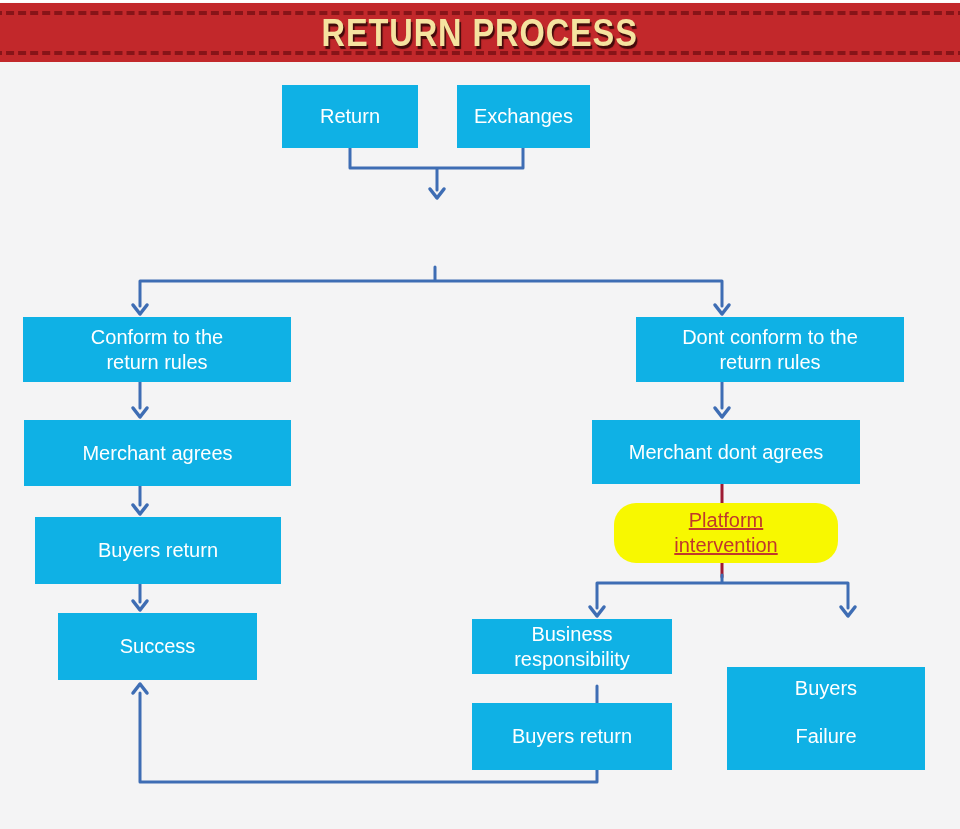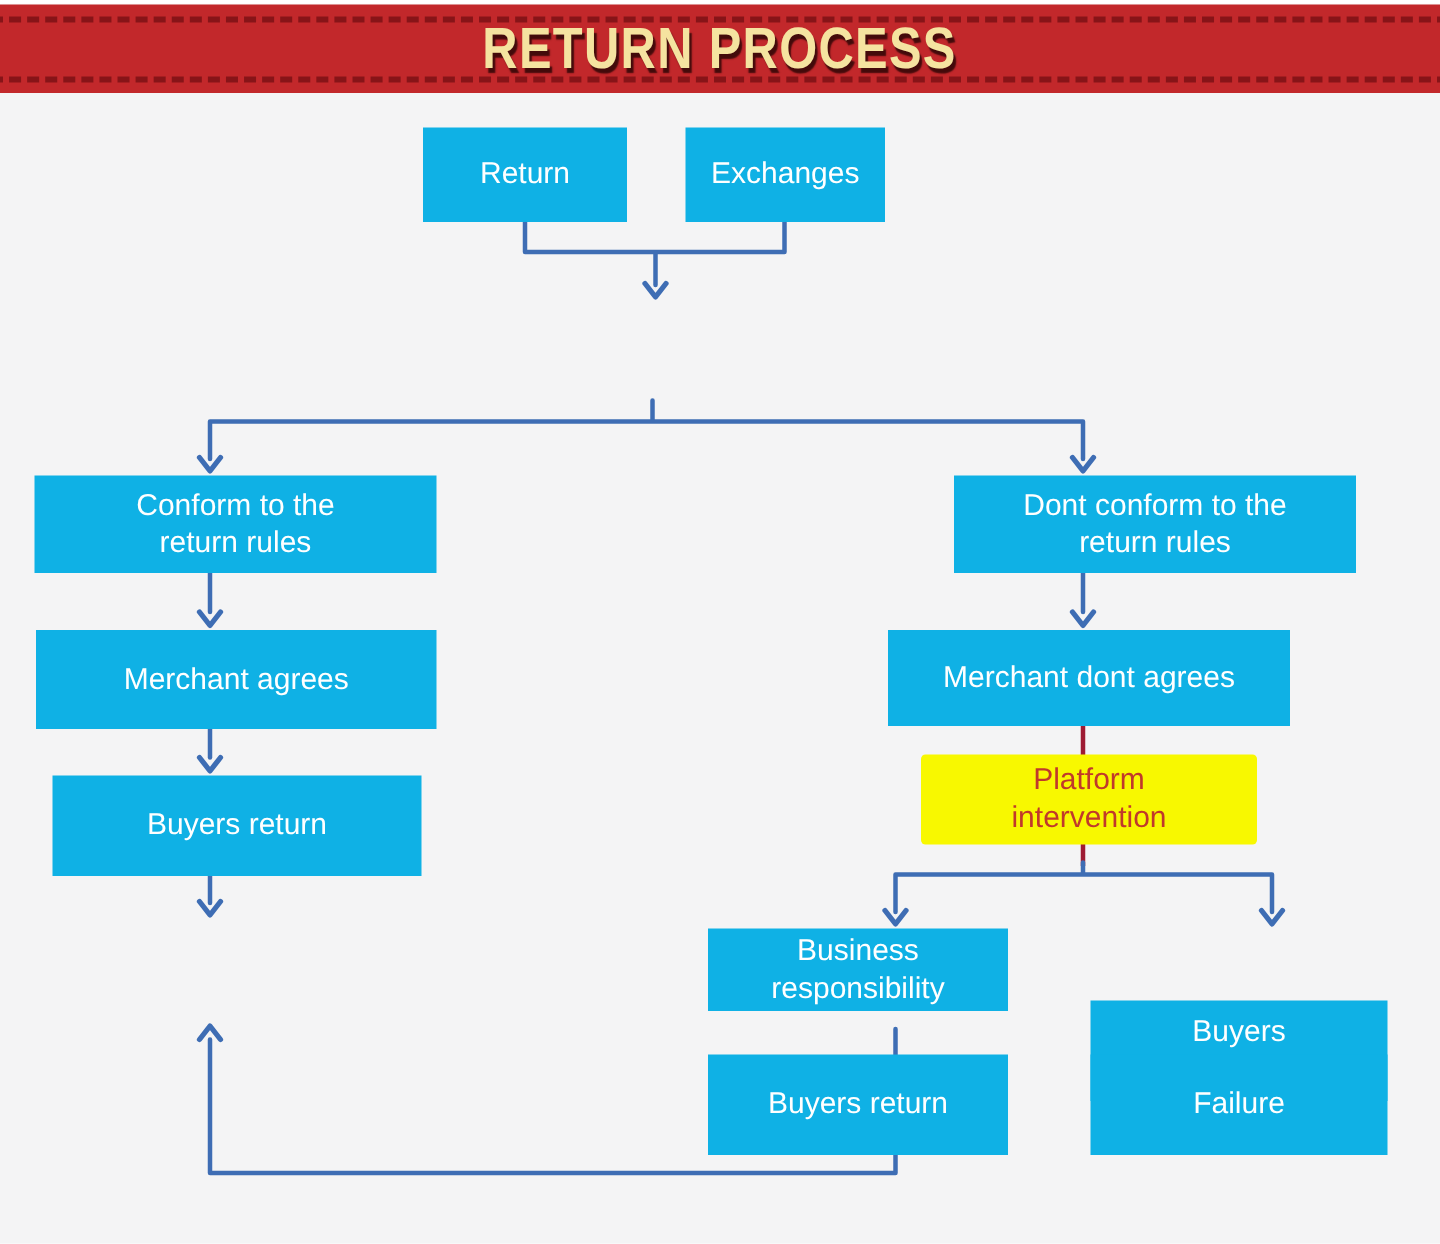--- a/index.html
+++ b/index.html
@@ -38,21 +38,22 @@
   .wire-red{stroke:var(--connector_red);stroke-width:3;fill:none;stroke-linecap:round;}
   .head{stroke:var(--connector);stroke-width:3.5;fill:none;stroke-linecap:round;stroke-linejoin:round;}
   
   .node{
     position:absolute;display:flex;align-items:center;justify-content:center;
     background:var(--node_bg);color:var(--node_text);
     font-size:20px;line-height:1.25;text-align:center;white-space:pre-line;
   }
   .node.highlight{
     background:var(--highlight_bg);color:var(--highlight_text);
-    border-radius:3px;
+    border-radius:22px;
+    text-decoration:underline;
   }
   
   .n-return            {left:282px;top:23px; width:136px;height:63px;}
   .n-exchanges         {left:457px;top:23px; width:133px;height:63px;}
   .n-submit            {left:302px;top:139px;width:266px;height:66px;}
   .n-conform           {left:23px; top:255px;width:268px;height:65px;}
   .n-dont-conform      {left:592px;top:255px;width:268px;height:65px;margin-left:44px;}
   .n-merchant-agrees   {left:24px; top:358px;width:267px;height:66px;}
   .n-merchant-dont     {left:592px;top:358px;width:268px;height:64px;}
   .n-buyers-return-left{left:35px; top:455px;width:246px;height:67px;}
@@ -108,19 +109,20 @@
   <div class="node n-exchanges">Exchanges</div>
   <div class="node n-conform">Conform to the
 return rules</div>
   <div class="node n-dont-conform">Dont conform to the
 return rules</div>
   <div class="node n-merchant-agrees">Merchant agrees</div>
   <div class="node n-merchant-dont">Merchant dont agrees</div>
   <div class="node n-buyers-return-left">Buyers return</div>
   <div class="node highlight n-platform">Platform
 intervention</div>
+  <div class="node n-success">Success</div>
   <div class="node n-business-resp">Business
 responsibility</div>
   <div class="node n-buyers-resp">Buyers
 responsibility</div>
   <div class="node n-buyers-return-bot">Buyers return</div>
   <div class="node n-failure">Failure</div>
 </div>
 
 </body></html>

